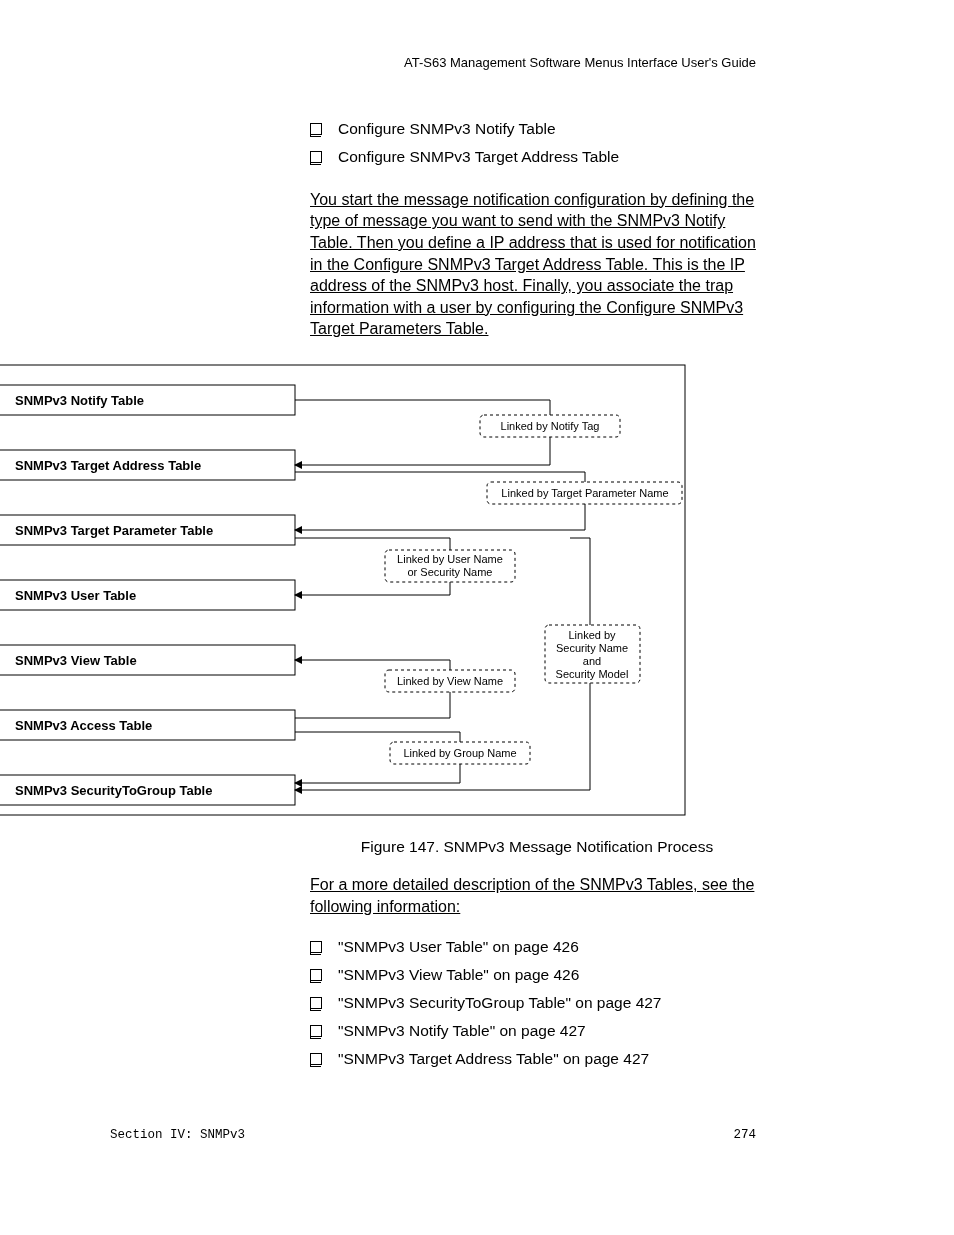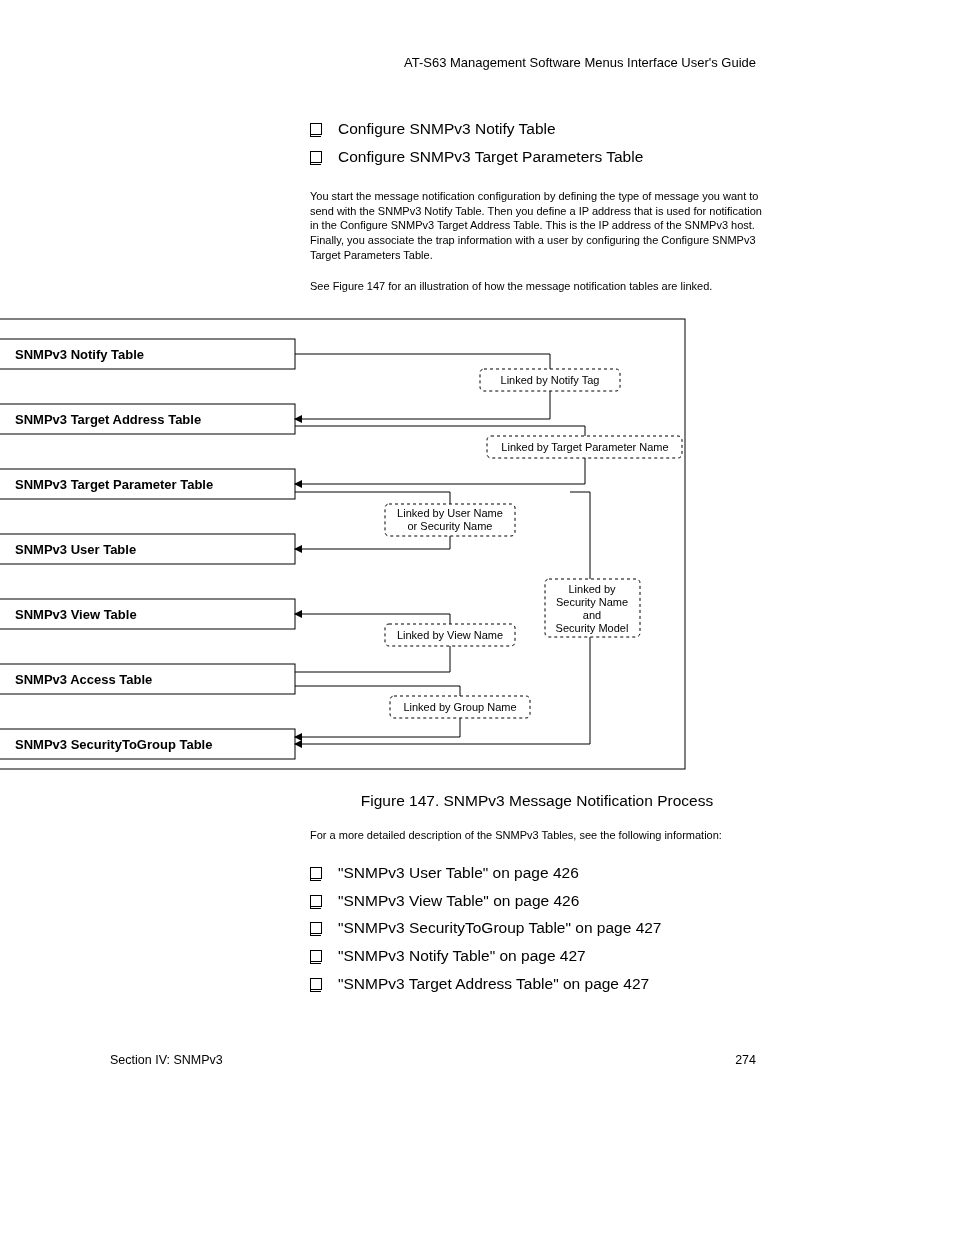--- a/index.html
+++ b/index.html
@@ -50,65 +50,66 @@
     content: "";
     position: absolute;
     left: -1px;
     bottom: -3px;
     width: 10px;
     height: 2px;
     border-left: 1.2px solid #000;
     border-bottom: 1.2px solid #000;
   }
   .para {
-    font-size: 11px;
+    font-size: 16px;
     line-height: 1.35;
     margin: 0 0 16px 0;
+    text-decoration: underline;
   }
   .figure-area {
     margin: 20px 0 18px -150px;
     width: 720px;
   }
   .figure-svg {
     display: block;
   }
   .figure-caption {
     text-align: center;
     font-size: 15.5px;
     margin: 18px 0 18px 0;
   }
   .footer {
     display: flex;
     justify-content: space-between;
     font-size: 12.5px;
     margin-top: 55px;
     padding: 0 8px 0 0;
     margin-left: -10px;
+    font-family: Liberation Mono, monospace;
   }
 </style>
 </head>
 <body>
 
 <div class="page">
   <div class="header-line">AT-S63 Management Software Menus Interface User's Guide</div>
 
   <div class="content-block">
     <ul class="bullet-list">
       <li>
           <span class="bullet-icon"></span>
           <span>Configure SNMPv3 Notify Table</span>
         </li>
       <li>
           <span class="bullet-icon"></span>
-          <span>Configure SNMPv3 Target Parameters Table</span>
+          <span>Configure SNMPv3 Target Address Table</span>
         </li>
     </ul>
 
     <p class="para">You start the message notification configuration by defining the type of message you want to send with the SNMPv3 Notify Table. Then you define a IP address that is used for notification in the Configure SNMPv3 Target Address Table. This is the IP address of the SNMPv3 host. Finally, you associate the trap information with a user by configuring the Configure SNMPv3 Target Parameters Table.</p>
-    <p class="para">See Figure 147 for an illustration of how the message notification tables are linked.</p>
   </div>
 
   <div class="figure-area">
     <svg class="figure-svg" width="720" height="460" viewBox="0 0 720 460">
 
       <rect x="5" y="5" width="710" height="450" fill="none" stroke="#000" stroke-width="1"></rect>
 
       <defs>
         <marker id="arrow" markerWidth="8" markerHeight="8" refX="7" refY="4" orient="auto">
           <path d="M0,0 L8,4 L0,8 Z" fill="#000"></path>

